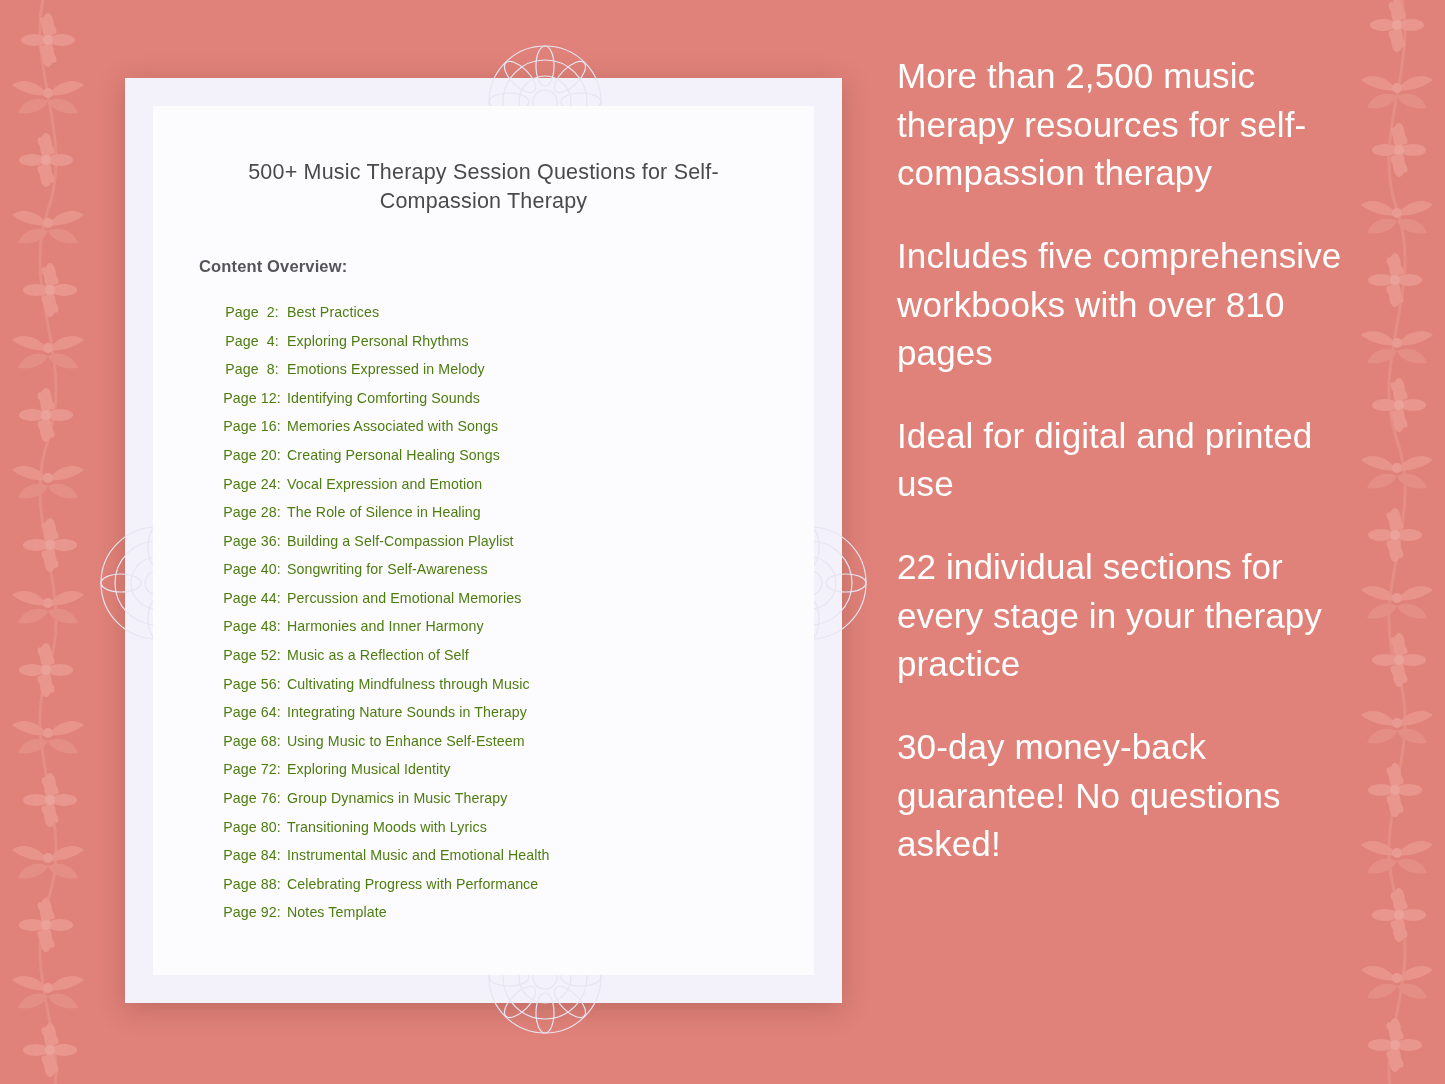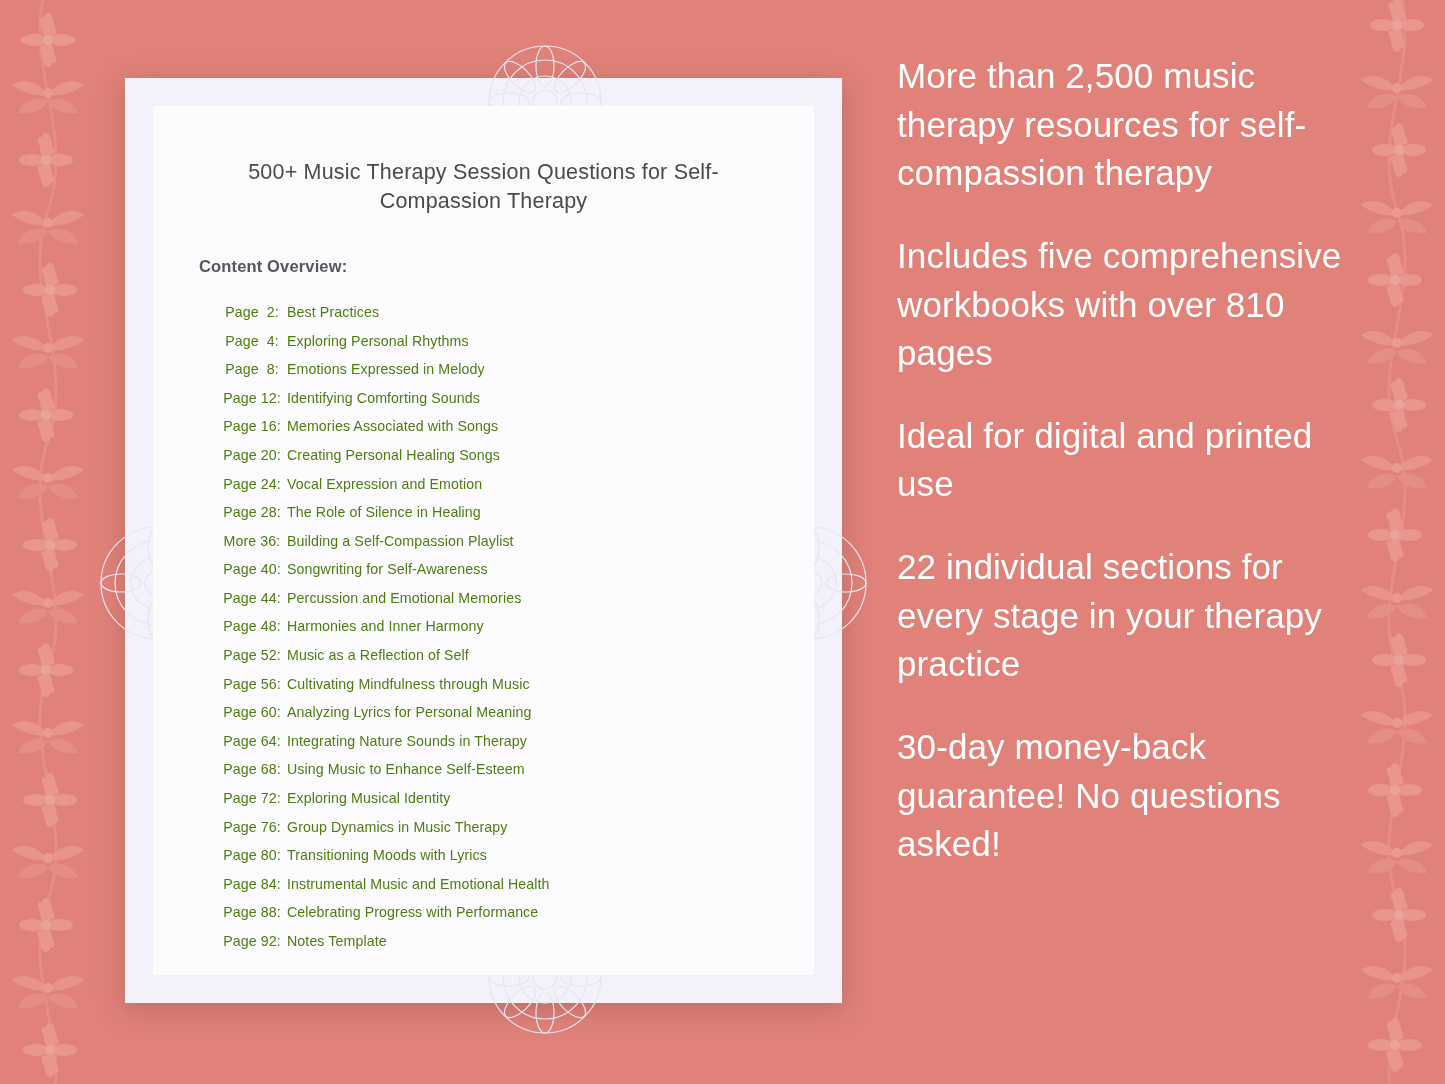--- a/index.html
+++ b/index.html
@@ -315,21 +315,21 @@
             </li>
             <li>
               <span class="pg">Page 24:</span>
               <span class="ttl">Vocal Expression and Emotion</span>
             </li>
             <li>
               <span class="pg">Page 28:</span>
               <span class="ttl">The Role of Silence in Healing</span>
             </li>
             <li>
-              <span class="pg">More 36:</span>
+              <span class="pg">Page 36:</span>
               <span class="ttl">Building a Self-Compassion Playlist</span>
             </li>
             <li>
               <span class="pg">Page 40:</span>
               <span class="ttl">Songwriting for Self-Awareness</span>
             </li>
             <li>
               <span class="pg">Page 44:</span>
               <span class="ttl">Percussion and Emotional Memories</span>
             </li>
@@ -337,24 +337,20 @@
               <span class="pg">Page 48:</span>
               <span class="ttl">Harmonies and Inner Harmony</span>
             </li>
             <li>
               <span class="pg">Page 52:</span>
               <span class="ttl">Music as a Reflection of Self</span>
             </li>
             <li>
               <span class="pg">Page 56:</span>
               <span class="ttl">Cultivating Mindfulness through Music</span>
-            </li>
-            <li>
-              <span class="pg">Page 60:</span>
-              <span class="ttl">Analyzing Lyrics for Personal Meaning</span>
             </li>
             <li>
               <span class="pg">Page 64:</span>
               <span class="ttl">Integrating Nature Sounds in Therapy</span>
             </li>
             <li>
               <span class="pg">Page 68:</span>
               <span class="ttl">Using Music to Enhance Self-Esteem</span>
             </li>
             <li>

